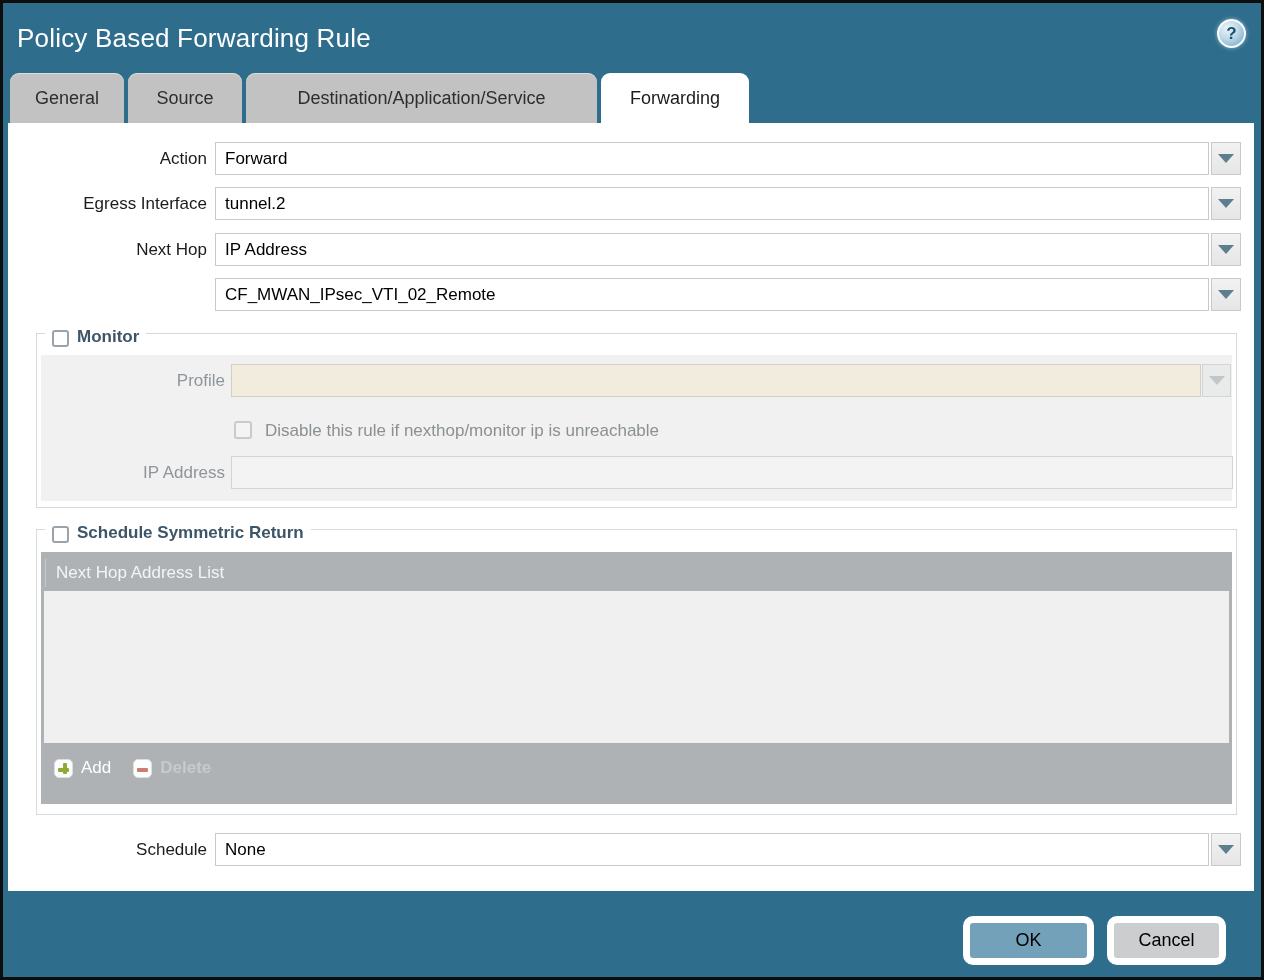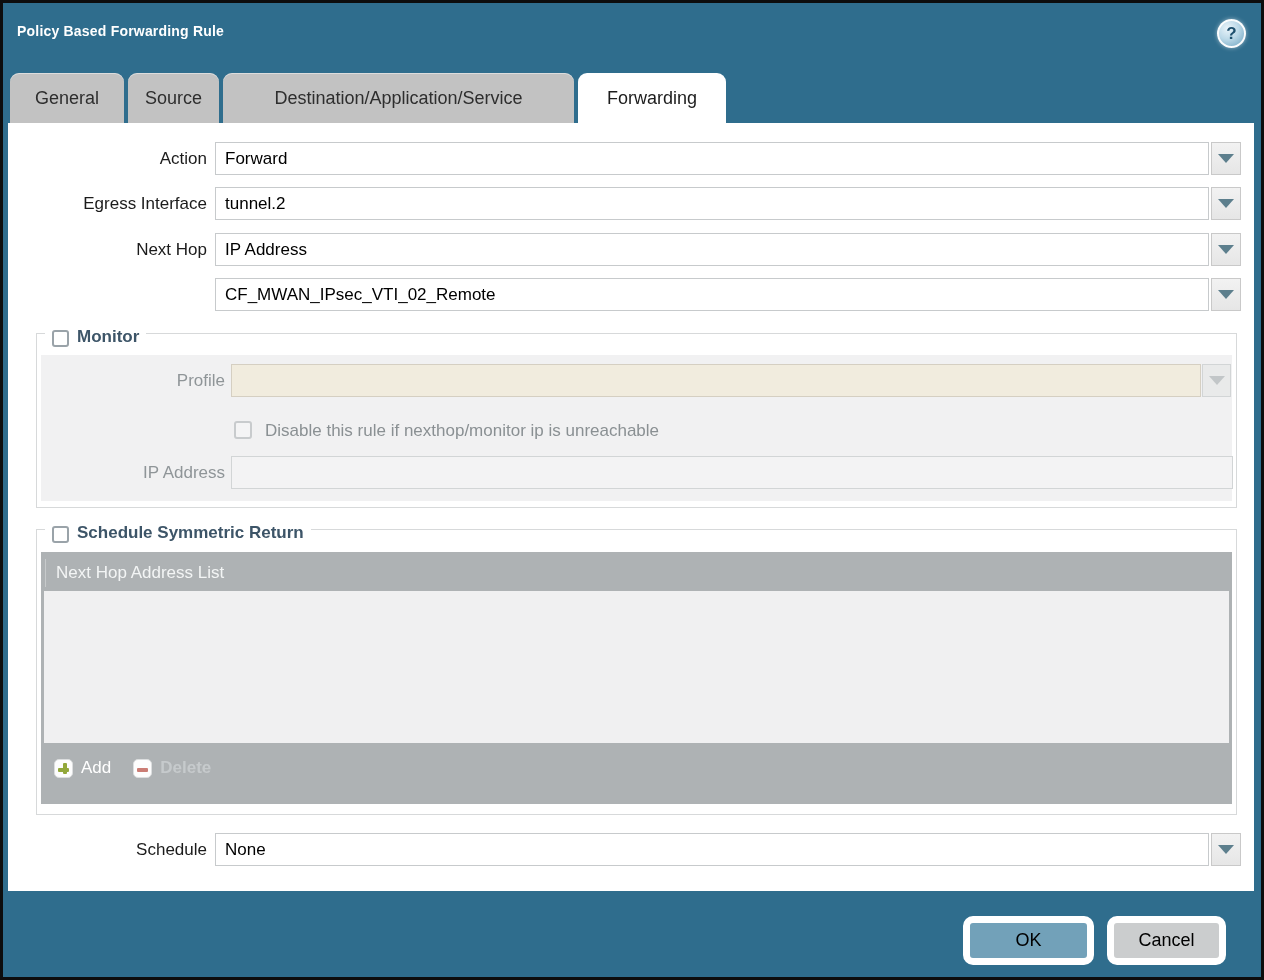--- a/index.html
+++ b/index.html
@@ -7,42 +7,42 @@
   body { font-family:"Liberation Sans","DejaVu Sans",sans-serif; }
 
   .dialog {
     position:relative; width:1264px; height:980px;
     background:#2f6d8d; border:3px solid #0d0d0d; overflow:hidden;
   }
 
   
   .dlg-title {
     position:absolute; left:14px; top:20px;
-    color:#ffffff; font-size:14px; font-weight:700; letter-spacing:.2px;
+    color:#ffffff; font-size:26px; font-weight:400; letter-spacing:.2px;
   }
   .help-icon {
     position:absolute; right:15px; top:16px; width:29px; height:29px;
     border-radius:50%; background:radial-gradient(circle at 35% 30%, #eaf4fa 0%, #bcd9e8 45%, #6ba2bf 100%);
     border:2px solid rgba(255,255,255,.95);
     display:flex; align-items:center; justify-content:center;
     color:#1d4f6d; font-size:17px; font-weight:bold; cursor:pointer;
     box-shadow:0 0 4px rgba(255,255,255,.5);
   }
 
   
   .tabbar { position:absolute; left:7px; top:70px; height:50px; display:flex; gap:4px; }
   .tab {
     height:50px; display:flex; align-items:center; justify-content:center;
     background:#c2c2c2; color:#2e2e2e; font-size:18px;
     border-radius:9px 9px 0 0; cursor:pointer;
     box-shadow:inset 0 1px 0 rgba(255,255,255,.45);
   }
   .tab.active { background:#ffffff; color:#1c1c1c; box-shadow:none; }
   .tab.w-general { width:114px; }
-  .tab.w-source  { width:91px; }
+  .tab.w-source  { width:114px; }
   .tab.w-dest    { width:351px; }
   .tab.w-fwd     { width:148px; }
 
   
   .panel {
     position:absolute; left:5px; top:120px; width:1246px; height:768px;
     background:#ffffff;
   }
 
   .form-row { position:absolute; left:0; height:33px; }

